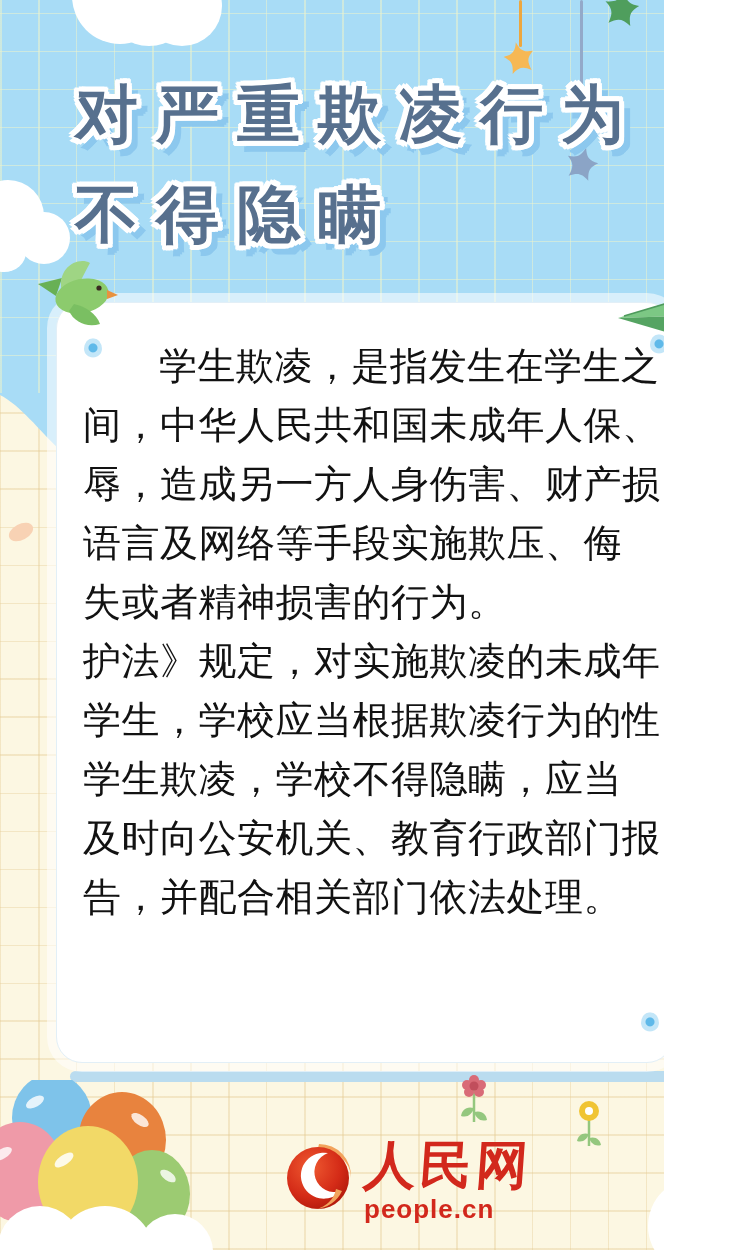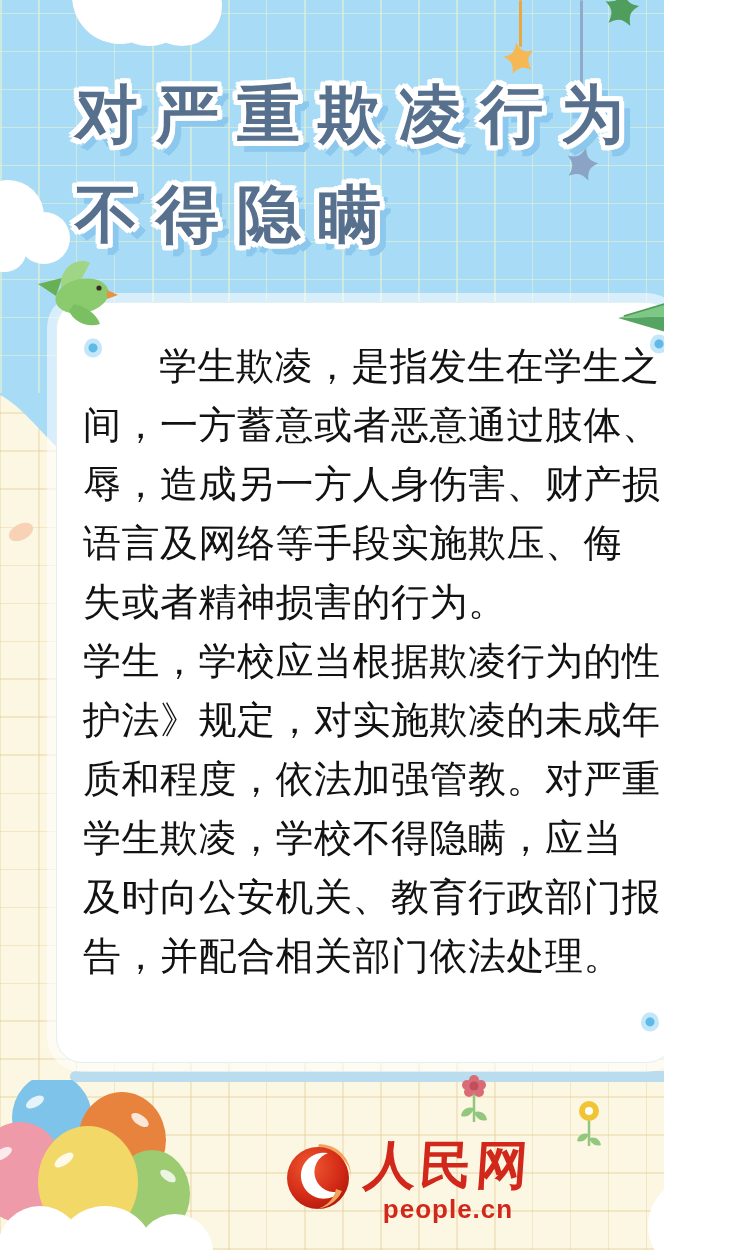--- a/index.html
+++ b/index.html
@@ -45,21 +45,21 @@
     background:#badcef;border-radius:6px;z-index:2;}
   .droplet{position:absolute;width:18px;height:22px;border-radius:50%;
     background:radial-gradient(circle at 50% 45%, #5fb9e9 0 4px, #c3e6f8 5px 9px, rgba(195,230,248,0) 10px);
     z-index:6;}
   .petal{position:absolute;width:26px;height:16px;border-radius:50%;
     background:#f8d2b4;transform:rotate(-28deg);z-index:2;}
   .logo{position:absolute;left:284px;top:1138px;z-index:5;display:flex;align-items:flex-start;}
   .logo-cn{font-size:52px;font-weight:900;color:#d2281c;letter-spacing:4px;
     line-height:54px;transform:skewX(-4deg);}
   .logo-domain{font-size:26px;font-weight:700;color:#d2281c;letter-spacing:1px;
-    text-align:center;margin-top:2px;}
+    text-align:left;margin-top:2px;}
   svg{display:block;}
 </style>
 </head>
 <body>
 
 <div class="poster">
 
   <div class="sky"></div>
   <svg class="wave" style="left:0;top:393px;" width="58" height="58">
     <path d="M0,0 L58,0 L58,55 C40,38 20,12 0,2 Z" fill="#a8dcf6"></path>
@@ -99,27 +99,26 @@
     <path d="M50,4 C56,24 62,30 84,31 C68,44 66,51 72,73 C54,61 46,61 28,73 C34,51 32,44 16,31 C38,30 44,24 50,4 Z" fill="#f6c76e"></path>
   </svg>
 
   <h1 class="title">
     <div>对严重欺凌行为</div>
     <div>不得隐瞒</div>
   </h1>
 
   <div class="card">
     <div class="tline indent">学生欺凌，是指发生在学生之</div>
-    <div class="tline">间，一方蓄意或者恶意通过肢体、</div>
+    <div class="tline">间，中华人民共和国未成年人保、</div>
     <div class="tline">辱，造成另一方人身伤害、财产损</div>
     <div class="tline">语言及网络等手段实施欺压、侮</div>
     <div class="tline">失或者精神损害的行为。</div>
+    <div class="tline">护法》规定，对实施欺凌的未成年</div>
     <div class="tline">学生，学校应当根据欺凌行为的性</div>
-    <div class="tline">护法》规定，对实施欺凌的未成年</div>
-    <div class="tline">质和程度，依法加强管教。对严重</div>
     <div class="tline">学生欺凌，学校不得隐瞒，应当</div>
     <div class="tline">及时向公安机关、教育行政部门报</div>
     <div class="tline">告，并配合相关部门依法处理。</div>
   </div>
   <div class="card-bar"></div>
 
   <div class="droplet" style="left:84px;top:338px;"></div>
   <div class="droplet" style="left:650px;top:334px;"></div>
   <div class="droplet" style="left:641px;top:1012px;"></div>
   <div class="petal" style="left:8px;top:524px;"></div>

